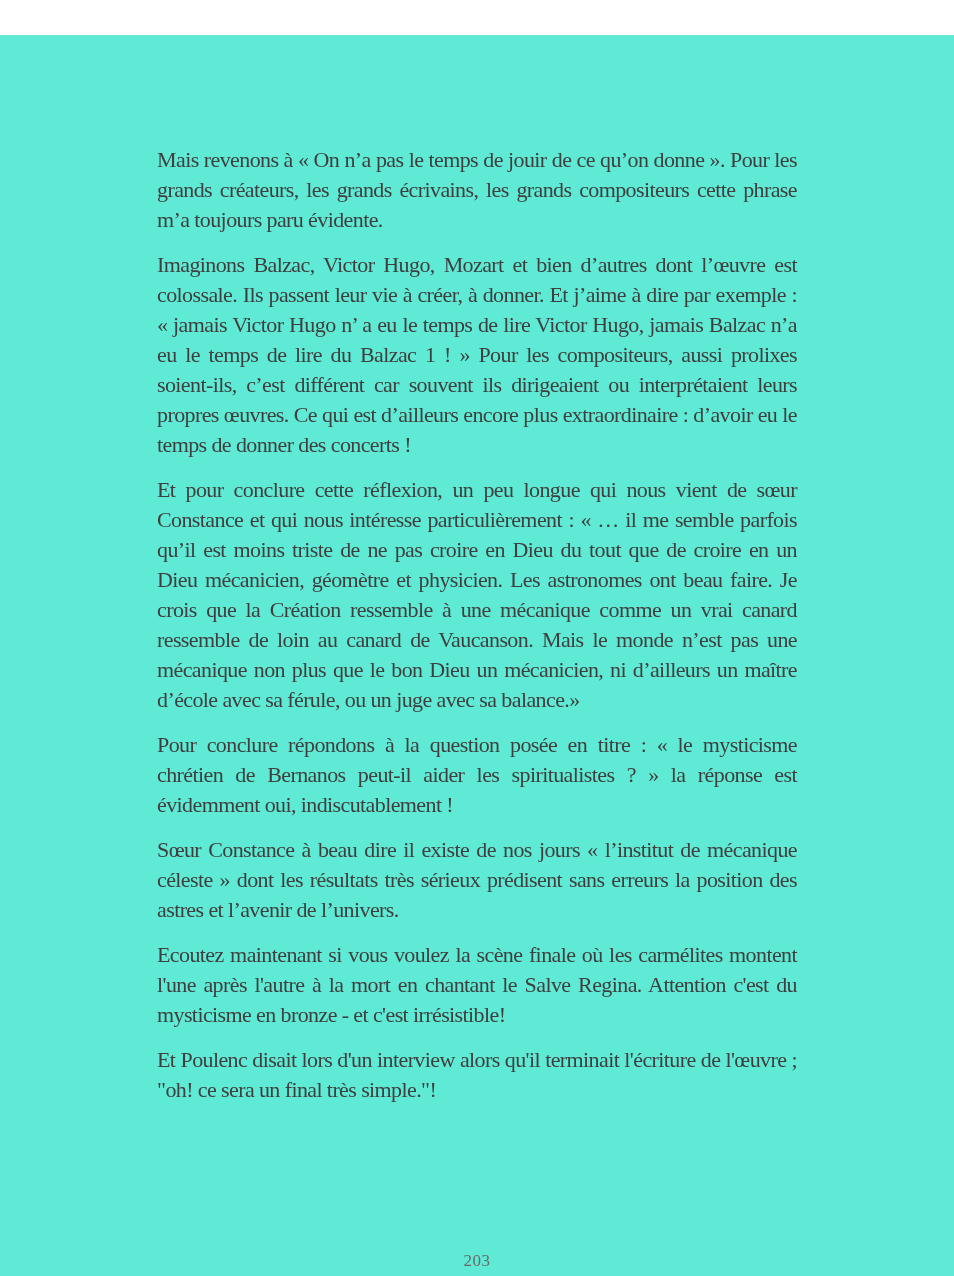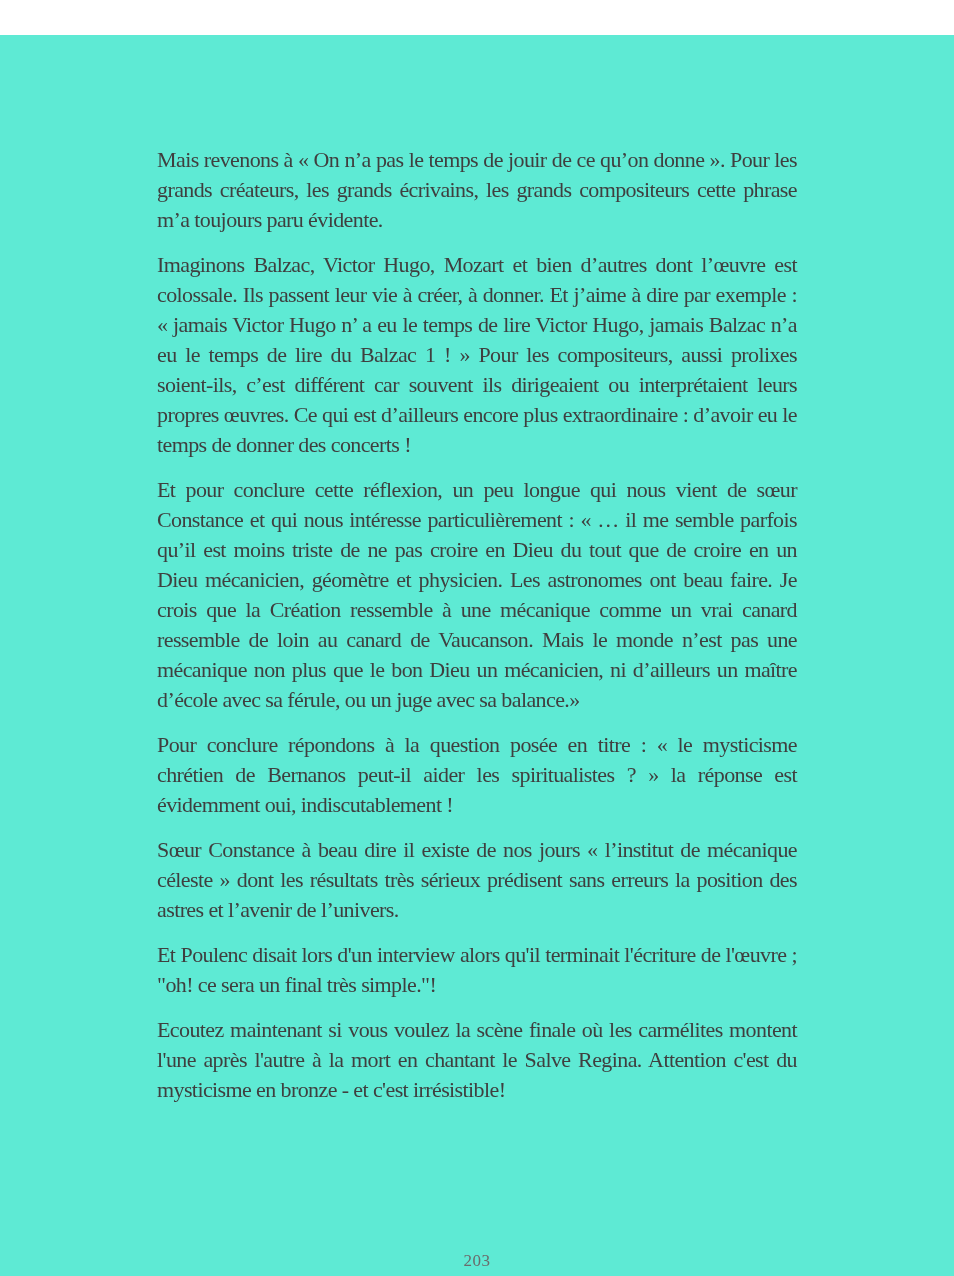--- a/index.html
+++ b/index.html
@@ -46,19 +46,19 @@
 </head>
 <body>
 
 <div class="page">
   <div class="content">
     <p class="para">Mais revenons à « On n’a pas le temps de jouir de ce qu’on donne ». Pour les grands créateurs, les grands écrivains, les grands compositeurs cette phrase m’a toujours paru évidente.</p>
     <p class="para">Imaginons Balzac, Victor Hugo, Mozart et bien d’autres dont l’œuvre est colossale. Ils passent leur vie à créer, à donner. Et j’aime à dire par exemple : « jamais Victor Hugo n’ a eu le temps de lire Victor Hugo, jamais Balzac n’a eu le temps de lire du Balzac 1 ! » Pour les compositeurs, aussi prolixes soient-ils, c’est différent car souvent ils dirigeaient ou interprétaient leurs propres œuvres. Ce qui est d’ailleurs encore plus extraordinaire : d’avoir eu le temps de donner des concerts !</p>
     <p class="para">Et pour conclure cette réflexion, un peu longue qui nous vient de sœur Constance et qui nous intéresse particulièrement : « … il me semble parfois qu’il est moins triste de ne pas croire en Dieu du tout que de croire en un Dieu mécanicien, géomètre et physicien. Les astronomes ont beau faire. Je crois que la Création ressemble à une mécanique comme un vrai canard ressemble de loin au canard de Vaucanson. Mais le monde n’est pas une mécanique non plus que le bon Dieu un mécanicien, ni d’ailleurs un maître d’école avec sa férule, ou un juge avec sa balance.»</p>
     <p class="para">Pour conclure répondons à la question posée en titre : « le mysticisme chrétien de Bernanos peut-il aider les spiritualistes ? » la réponse est évidemment oui, indiscutablement !</p>
     <p class="para">Sœur Constance à beau dire il existe de nos jours « l’institut de mécanique céleste » dont les résultats très sérieux prédisent sans erreurs la position des astres et l’avenir de l’univers.</p>
+    <p class="para">Ecoutez maintenant si vous voulez la scène finale où les carmélites montent l'une après l'autre à la mort en chantant le Salve Regina. Attention c'est du mysticisme en bronze - et c'est irrésistible!</p>
     <p class="para">Et Poulenc disait lors d'un interview alors qu'il terminait l'écriture de l'œuvre ; "oh! ce sera un final très simple."!</p>
-    <p class="para">Ecoutez maintenant si vous voulez la scène finale où les carmélites montent l'une après l'autre à la mort en chantant le Salve Regina. Attention c'est du mysticisme en bronze - et c'est irrésistible!</p>
   </div>
   <div class="page-footer">
     <span class="page-number">203</span>
   </div>
 </div>
 
 </body></html>

